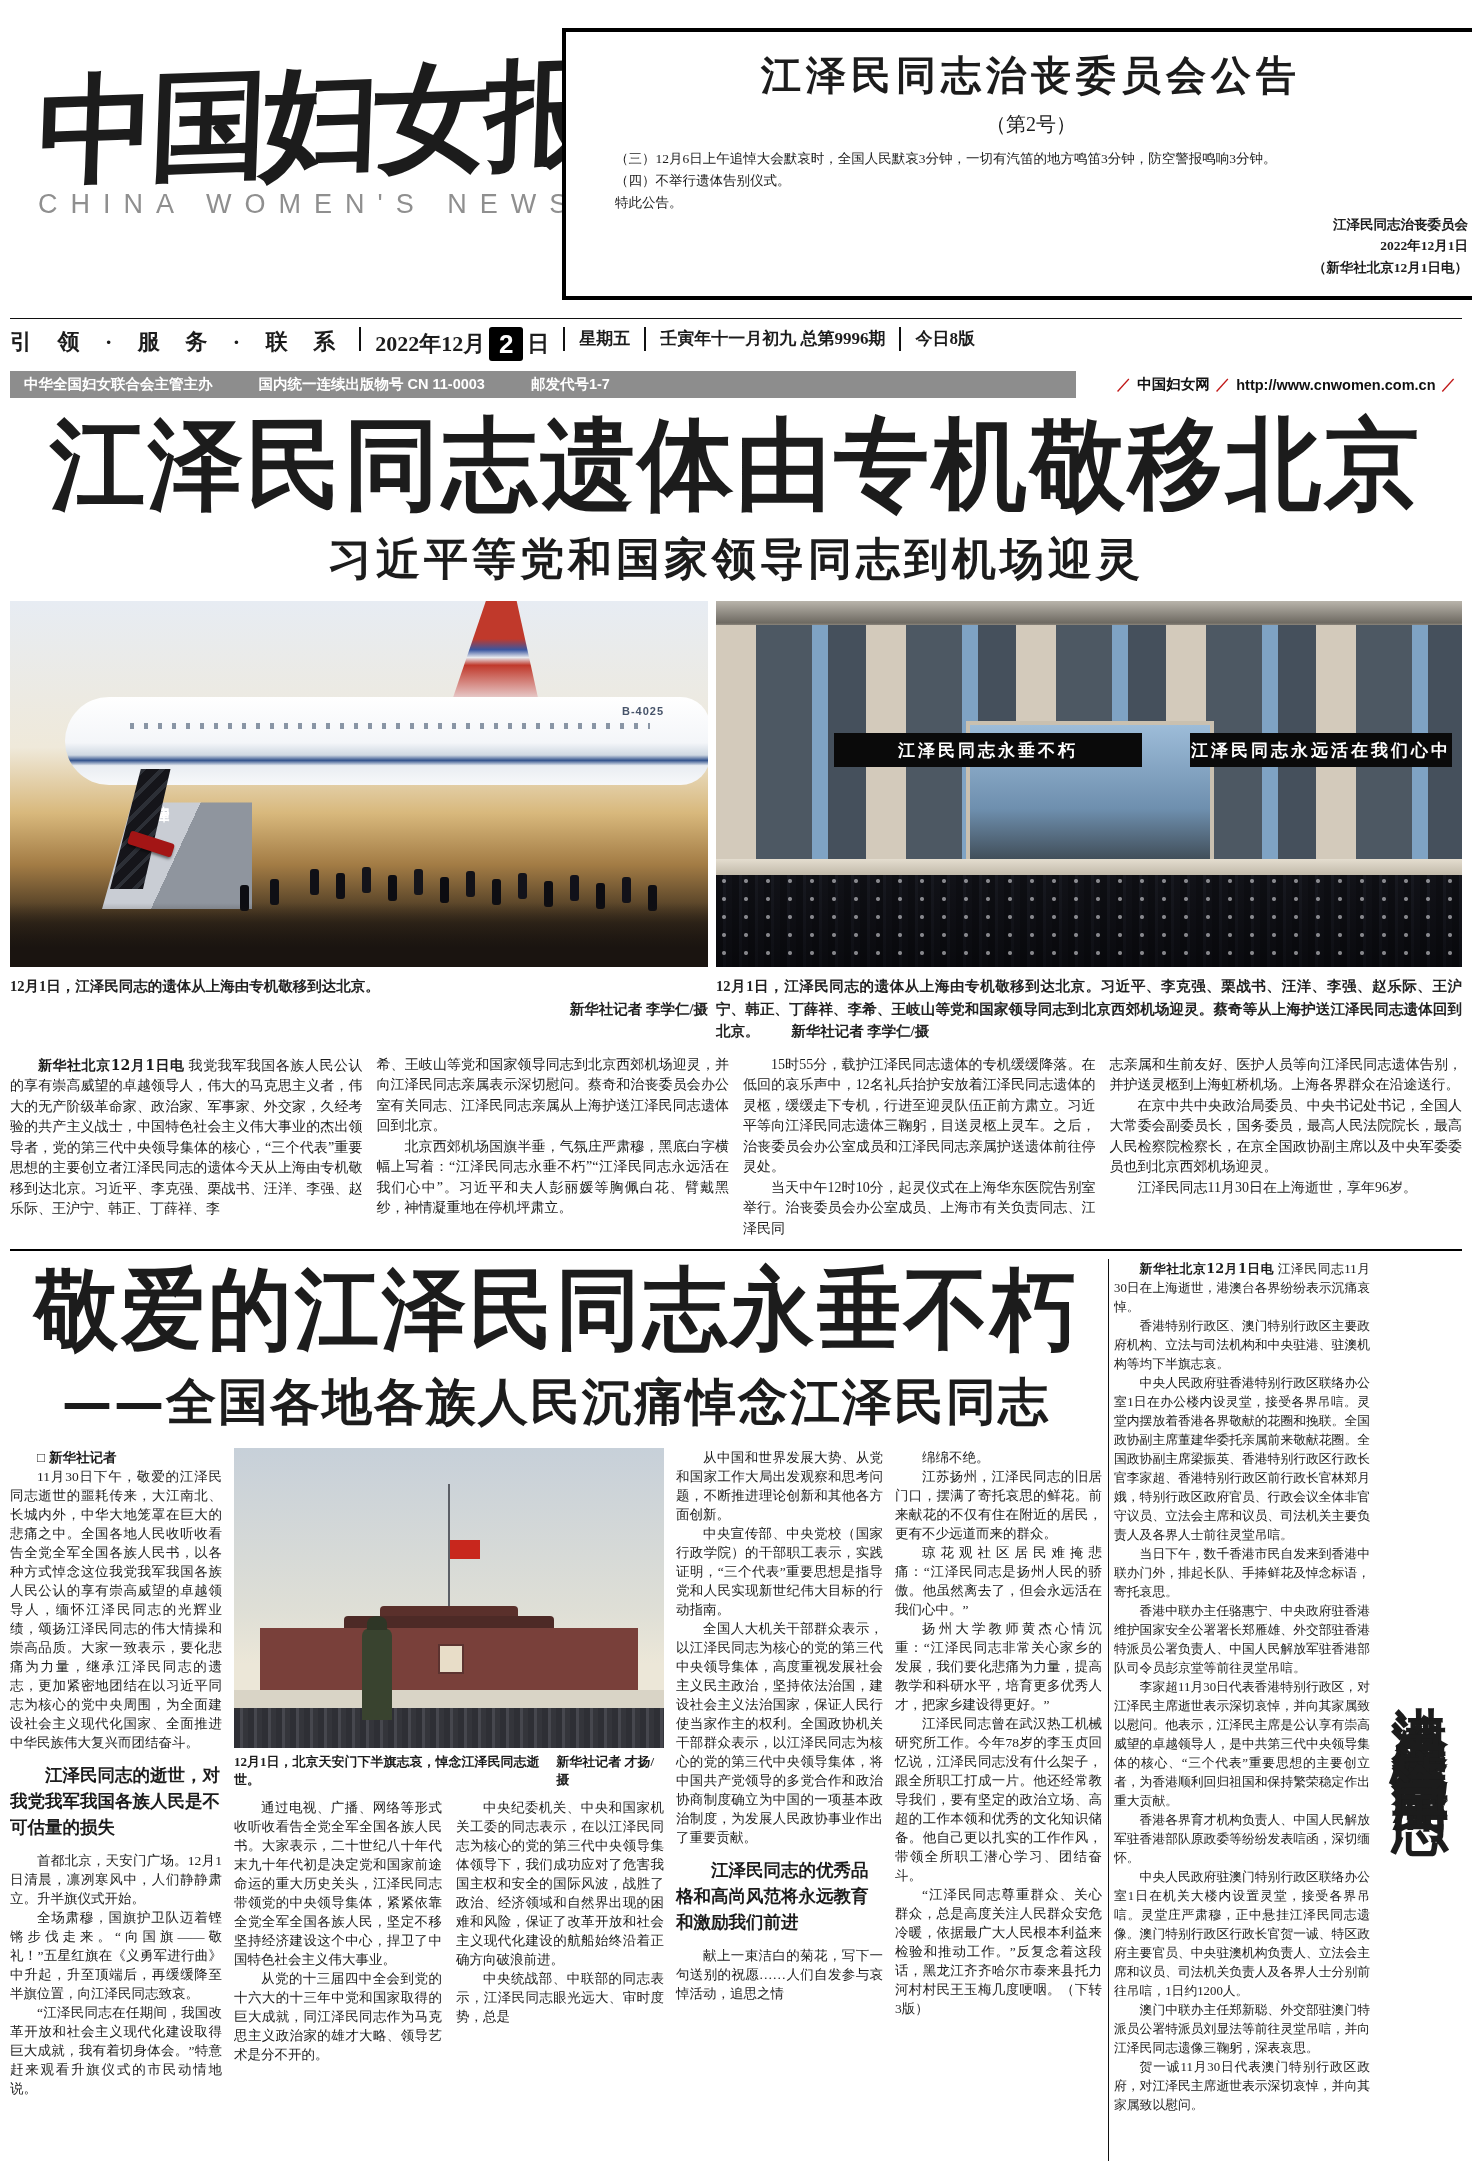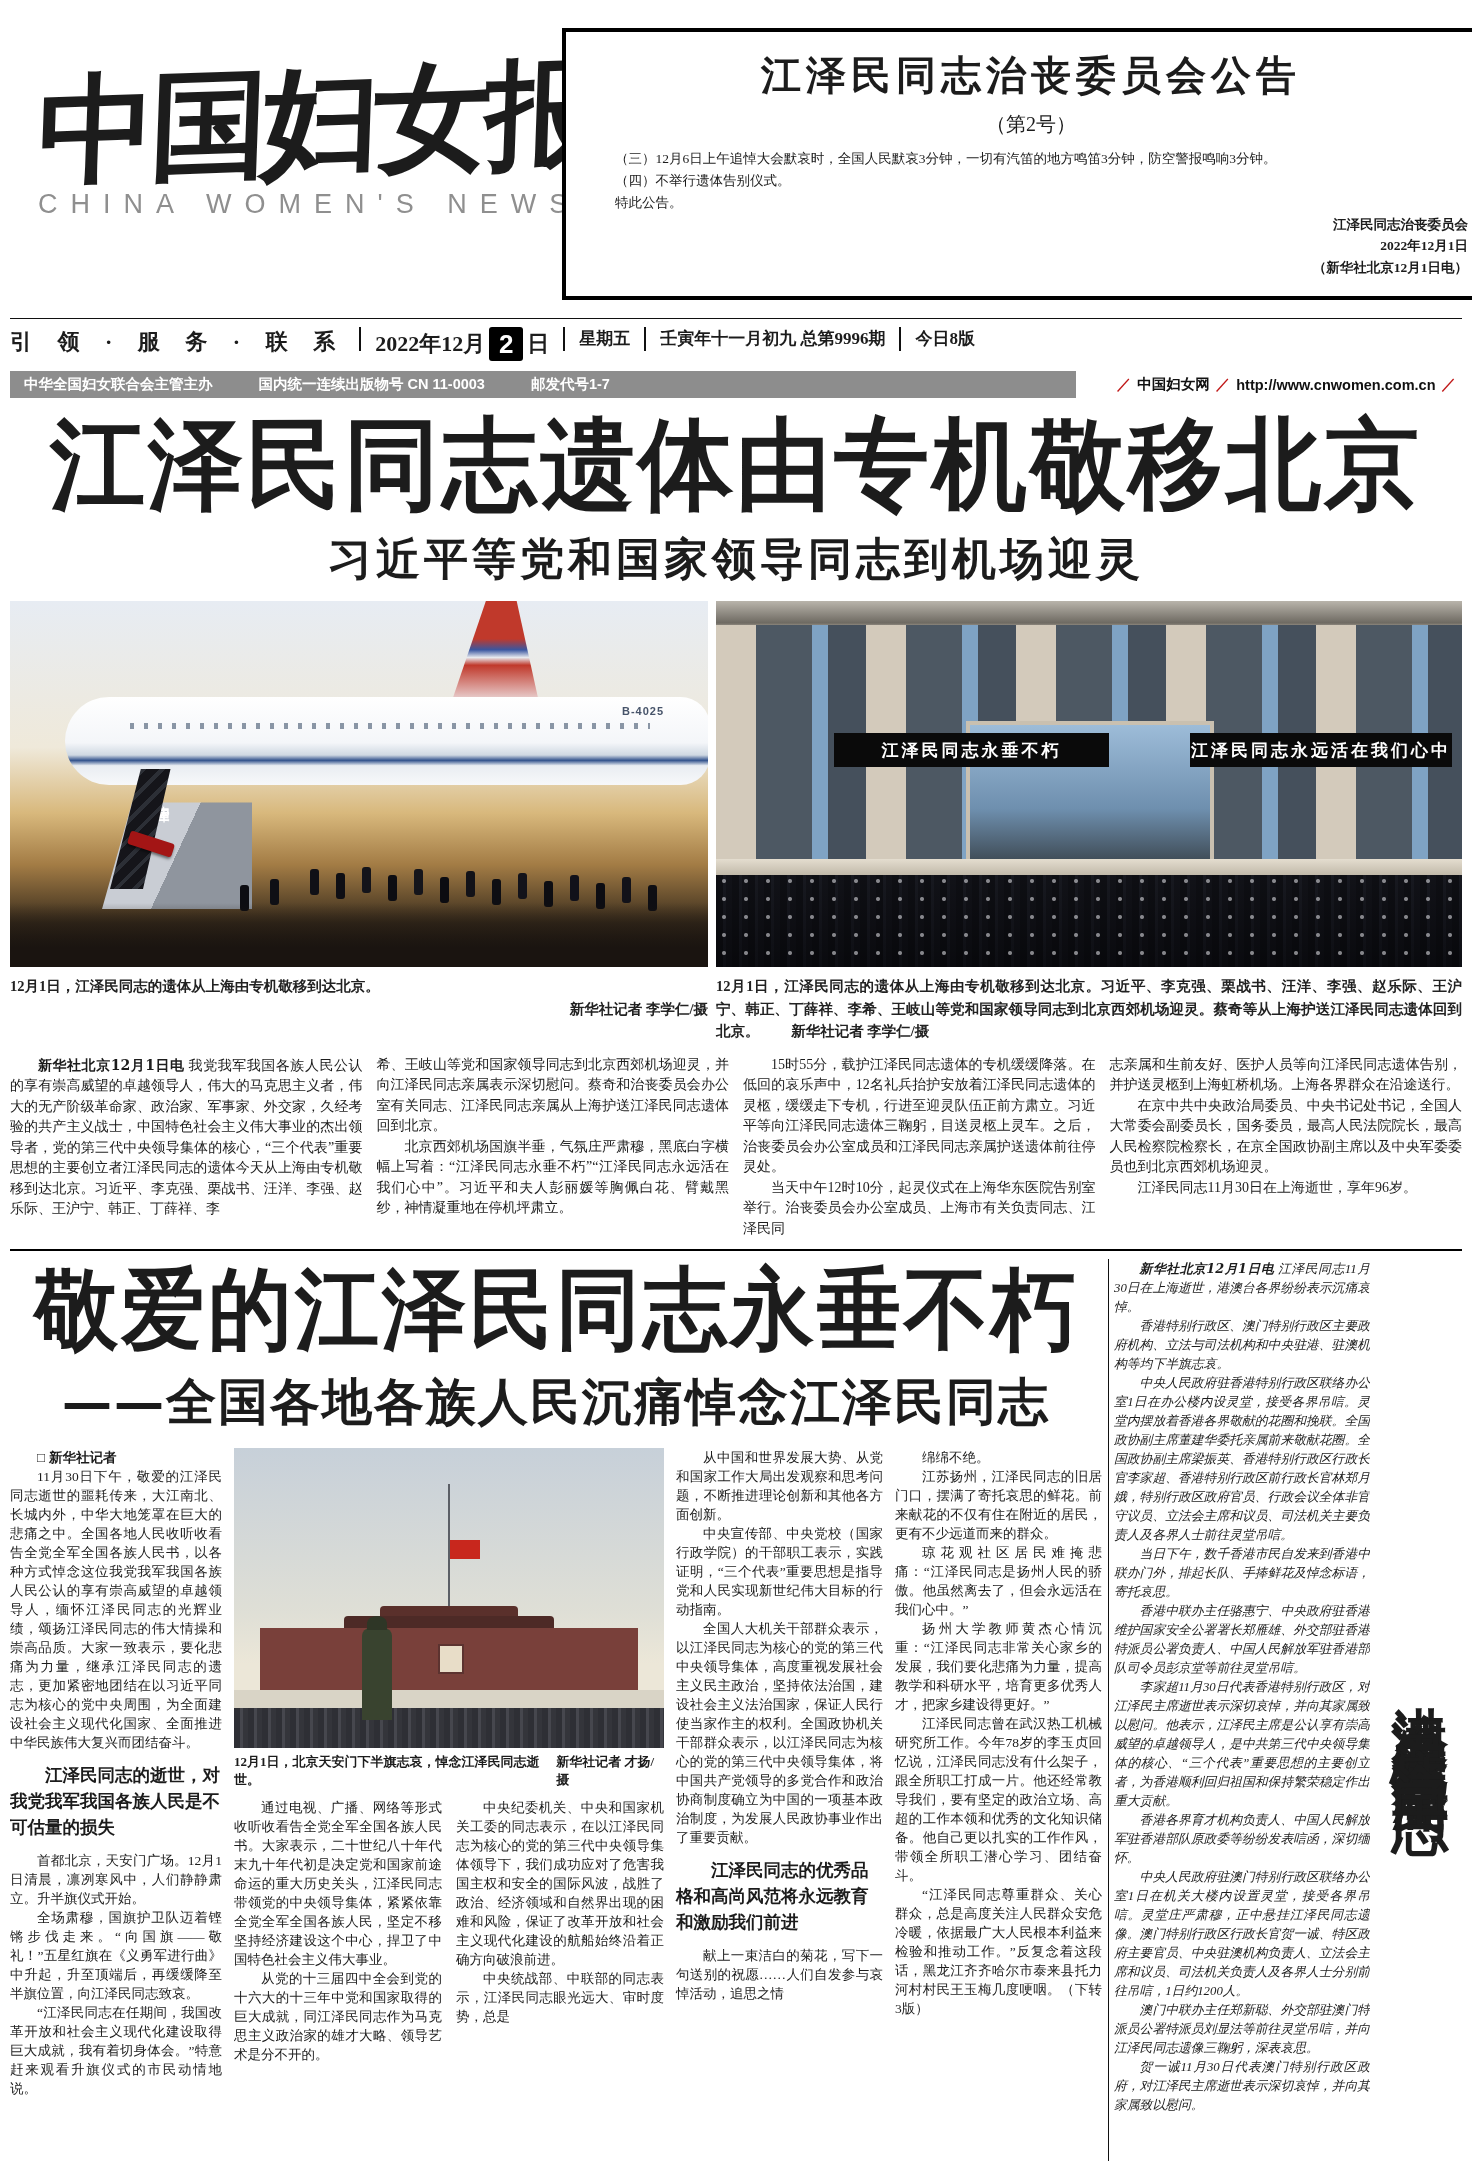--- a/index.html
+++ b/index.html
@@ -43,21 +43,21 @@
   .stair-text{position:absolute;left:146px;top:196px;writing-mode:vertical-rl;text-orientation:upright;color:#fff;font-size:11px;font-weight:bold;font-family:"Liberation Sans",sans-serif;letter-spacing:2px;}
   .guard-diag{position:absolute;left:100px;top:168px;width:110px;height:120px;background:repeating-linear-gradient(135deg,#15151a 0 9px,#2c2f36 9px 13px);clip-path:polygon(0 100%,28% 0,55% 0,30% 100%);}
   .casket{position:absolute;left:118px;top:236px;width:46px;height:14px;background:#a31515;border-radius:3px;transform:rotate(18deg);box-shadow:0 2px 3px rgba(0,0,0,.5);}
   .troops{position:absolute;left:300px;top:268px;width:9px;height:26px;background:#101016;border-radius:3px;
     box-shadow:26px 4px #0e0e14,52px -2px #14141a,78px 6px #0d0d12,104px 0 #15151b,130px 8px #0c0c11,156px 2px #121218,182px 10px #0e0e13,208px 4px #13131a,234px 12px #0d0d12,260px 6px #11111a,286px 14px #0c0c12,312px 8px #121219,338px 16px #0e0e13,-40px 10px #0f0f15,-70px 16px #0d0d12;}
   .tarmac-shadow{position:absolute;left:0;bottom:0;width:100%;height:64px;background:linear-gradient(180deg,transparent,#1a1410 70%);}
   .photo-hall{width:746px;background:linear-gradient(180deg,#b9b4ab 0%,#6e6a62 6%,#d9d1c2 8%,#d9d1c2 100%);}
   .hall-cols{position:absolute;left:0;top:24px;width:100%;height:236px;background:repeating-linear-gradient(90deg,#d3cabb 0 40px,#4d5863 40px 96px,#7fa3c4 96px 112px,#45505c 112px 150px);}
   .hall-glassdoor{position:absolute;left:250px;top:120px;width:240px;height:140px;background:linear-gradient(180deg,#9dbcd8 0%,#6e8fae 60%,#3c4750 100%);border:4px solid #c9c0b0;}
   .banner{position:absolute;top:132px;height:34px;background:#0a0a0a;color:#fff;font-family:"Liberation Sans",sans-serif;font-weight:bold;font-size:17px;letter-spacing:3px;display:flex;align-items:center;justify-content:center;white-space:nowrap;}
-  .banner-1{left:118px;width:275px;}
+  .banner-1{left:118px;width:308px;}
   .banner-2{left:474px;width:262px;}
   .hall-steps{position:absolute;left:0;top:258px;width:100%;height:18px;background:linear-gradient(180deg,#e4ddcf,#bdb5a5);}
   .hall-crowd{position:absolute;left:0;bottom:0;width:100%;height:92px;
     background:repeating-linear-gradient(90deg,#23242a 0 7px,#3a3c44 7px 10px,#2b2c33 10px 16px),linear-gradient(180deg,#34353c,#1d1e24);background-blend-mode:overlay;}
   .hall-crowd::after{content:"";position:absolute;inset:0;background:radial-gradient(circle at 8px 6px,rgba(235,235,240,.55) 1.5px,transparent 2.5px);background-size:22px 18px;}
   
   .caps{display:flex;gap:8px;margin-top:8px;}
   .cap{font-size:14.5px;line-height:1.55;font-weight:bold;color:#222;}
   .cap-left{width:698px;}
   .cap-right{width:746px;text-align:justify;}
@@ -95,21 +95,21 @@
   .tam-flag{position:absolute;left:216px;top:92px;width:30px;height:19px;background:#c8271d;}
   .tam-guard{position:absolute;left:128px;bottom:28px;width:30px;height:92px;background:#39432f;border-radius:8px 8px 0 0;}
   .tam-guard::before{content:"";position:absolute;left:5px;top:-12px;width:20px;height:14px;background:#2e3626;border-radius:50% 50% 0 0;}
   .tam-cap{display:flex;justify-content:space-between;font-size:13px;font-weight:bold;margin:5px 0 9px;}
   .mem-subcols{display:flex;gap:14px;height:386px;overflow:hidden;}
   .mem-subcol{flex:1;}
   
   .vrule{width:1px;background:#111;margin:0 5px 0 6px;flex:0 0 auto;}
   .sidebar{flex:1;display:flex;gap:8px;}
   .sb-text{width:256px;flex:0 0 auto;height:100%;overflow:hidden;}
-  .sb-text p{margin:0;font-size:12.8px;line-height:19px;text-align:justify;text-indent:2em;font-style:italic;}
+  .sb-text p{margin:0;font-size:12.8px;line-height:19px;text-align:justify;text-indent:2em;}
   .sb-title{flex:1;writing-mode:vertical-rl;text-orientation:upright;font-family:"Liberation Sans","DejaVu Sans",sans-serif;font-size:57px;font-weight:900;letter-spacing:7px;line-height:86px;text-align:center;white-space:nowrap;}
 </style>
 </head>
 <body>
 
 <div class="page">
 
   <div class="header">
     <div class="brand">
       <div class="brand-cn">中国妇女报</div>

